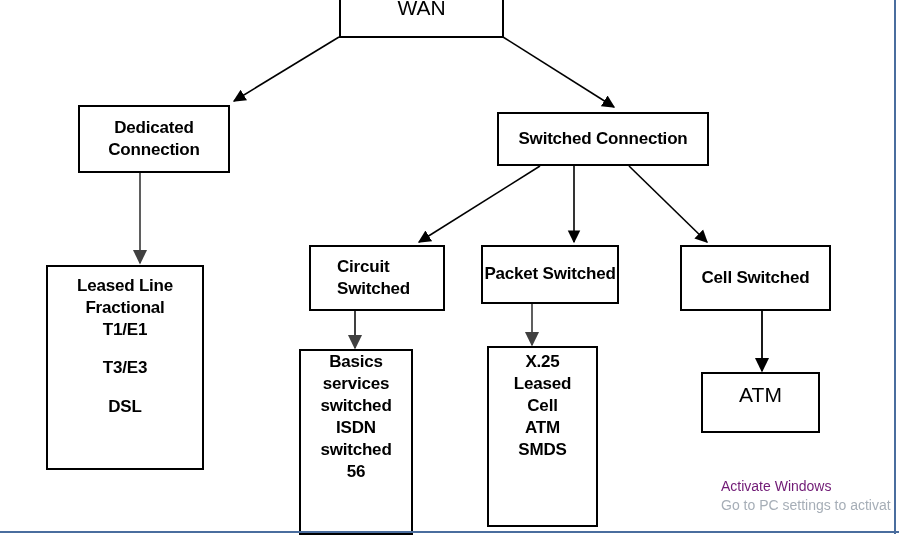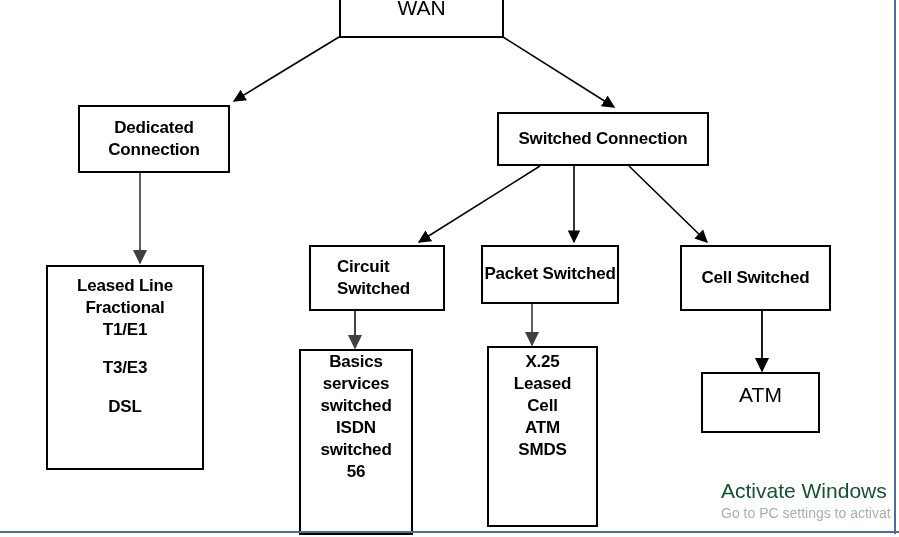--- a/index.html
+++ b/index.html
@@ -64,24 +64,24 @@
 
   
   #watermark {
     position: absolute;
     color: #9aa3ad;
     font-family: "Liberation Sans", sans-serif;
     white-space: nowrap;
     overflow: hidden;
   }
   #watermark .wm-title {
-    font-size: 21px;
+    font-size: 14px;
     font-weight: normal;
     line-height: 1.2;
-    color: #14532d;
+    color: #701a75;
   }
   #watermark .wm-sub {
     font-size: 14px;
     font-weight: normal;
     line-height: 1.25;
     color: #a6aeb7;
     margin-top: 2px;
   }
   
   #edge-right {

